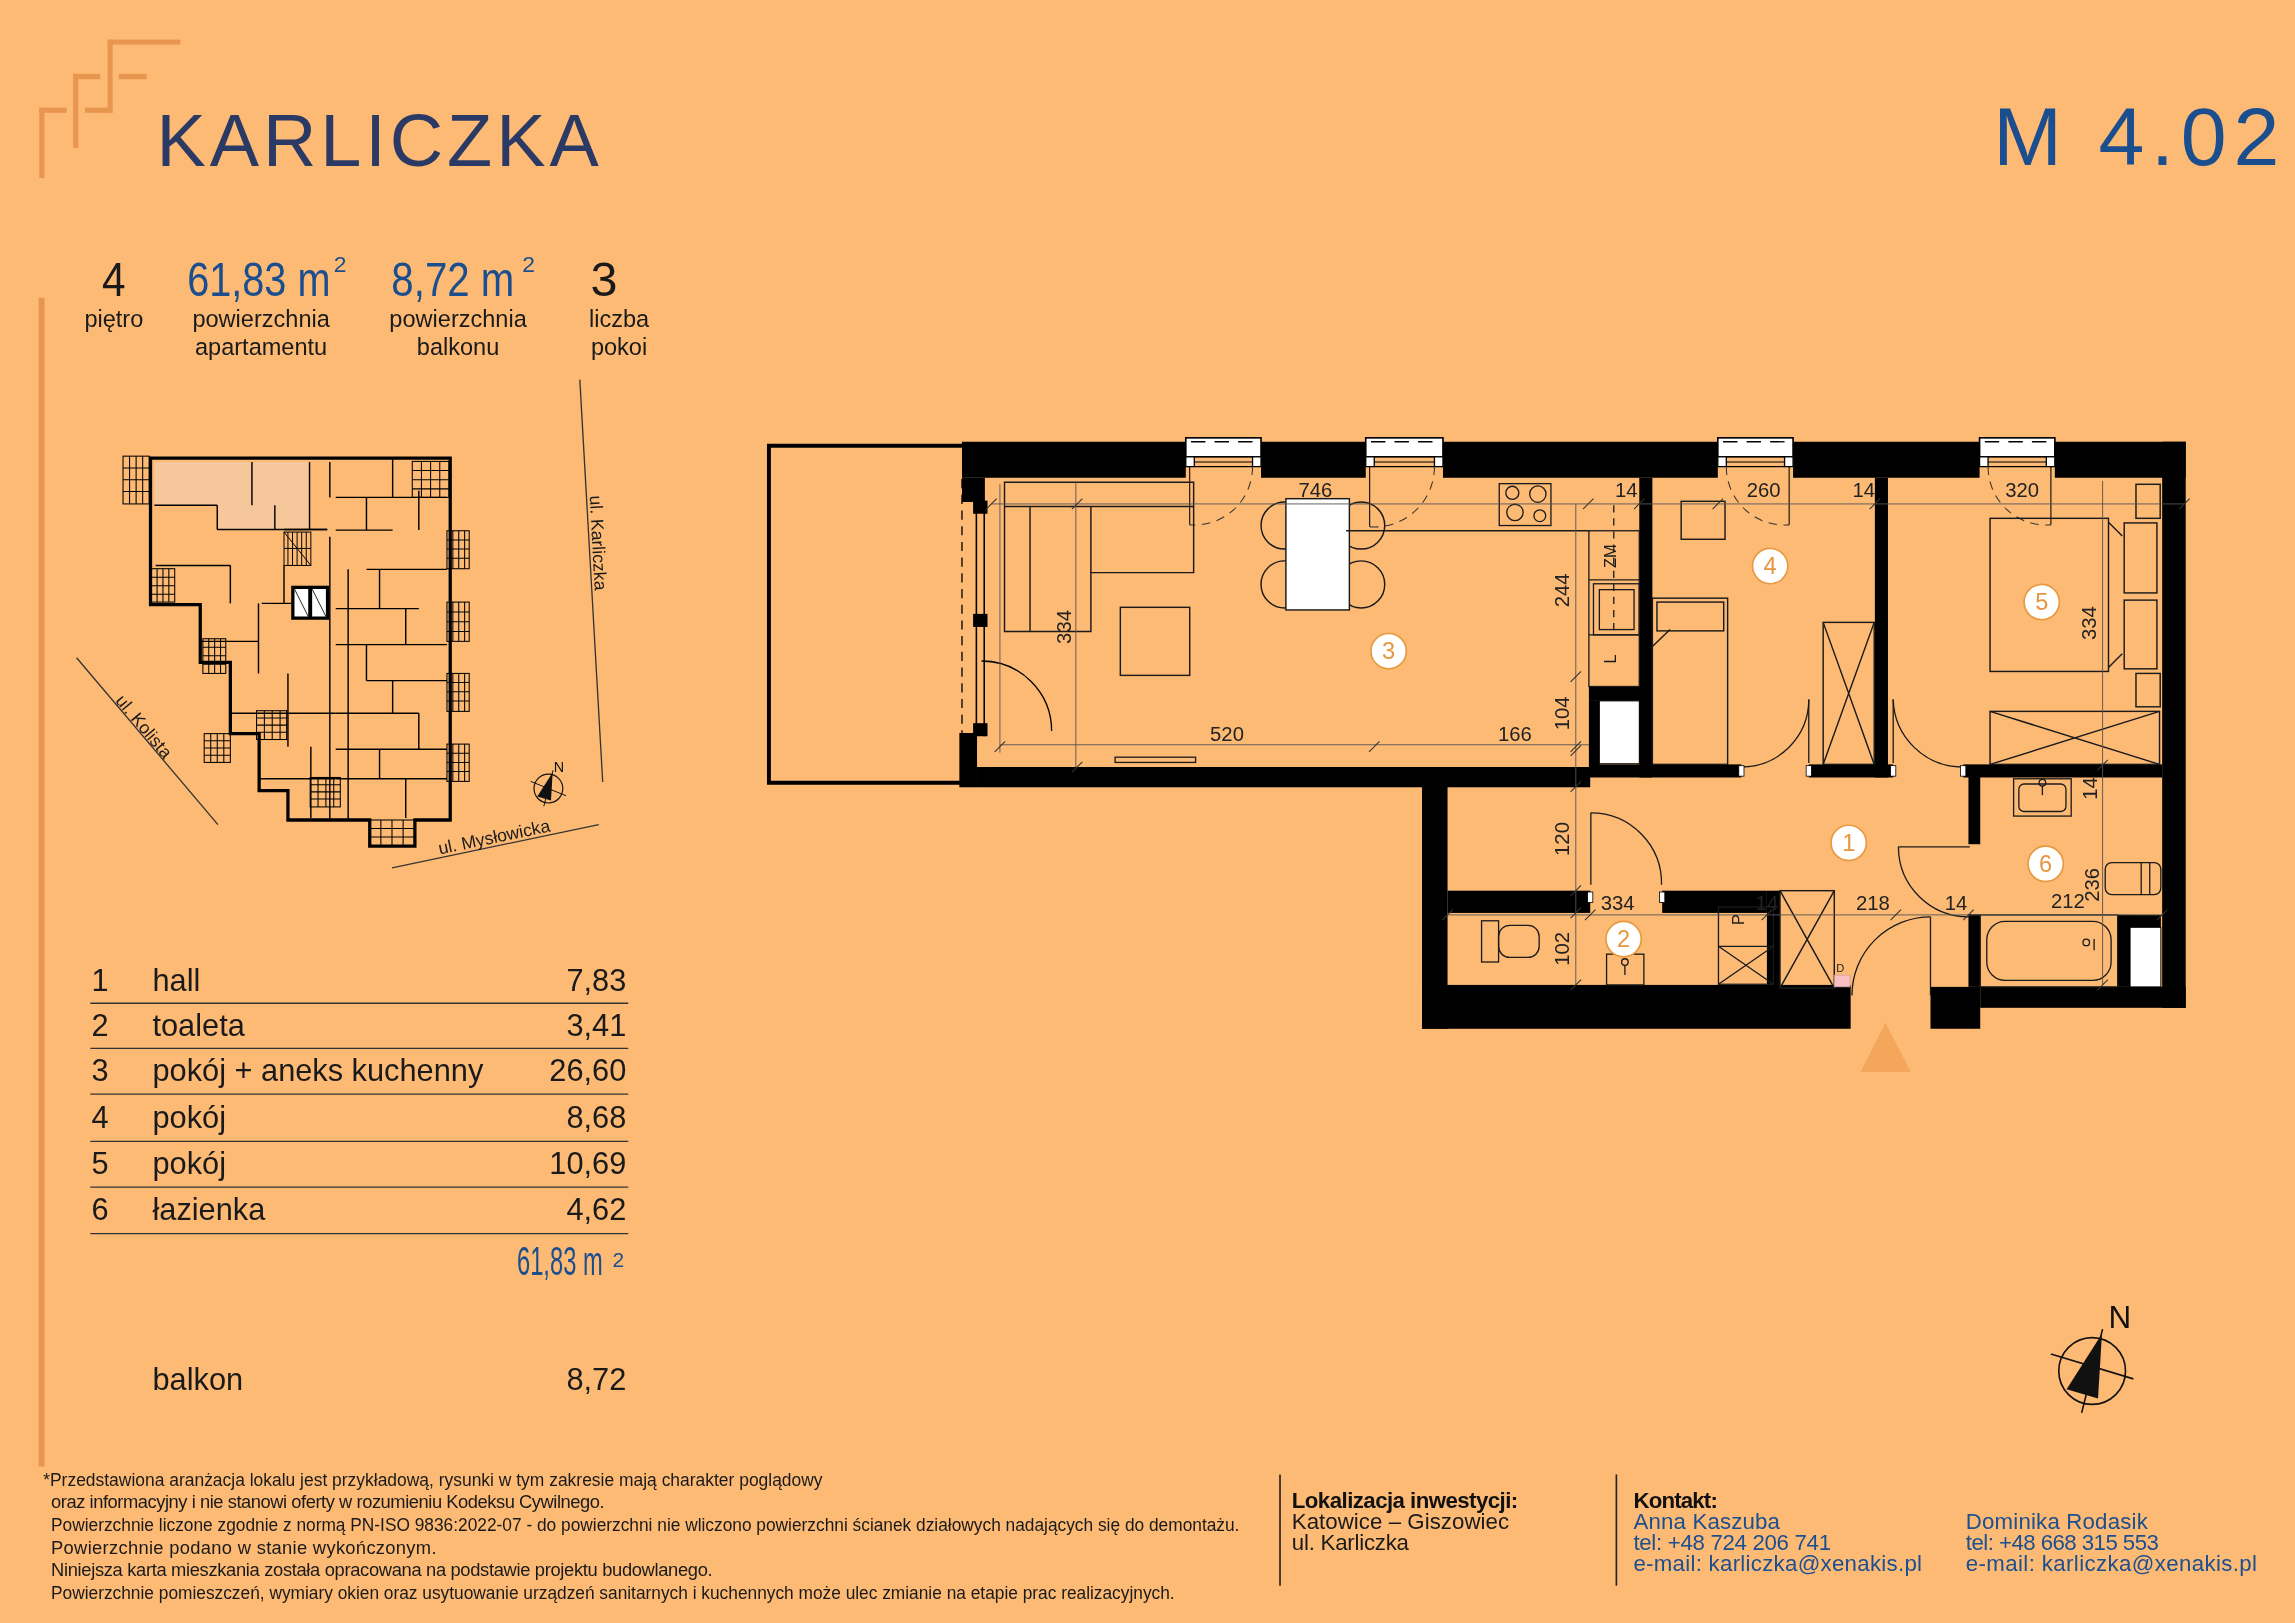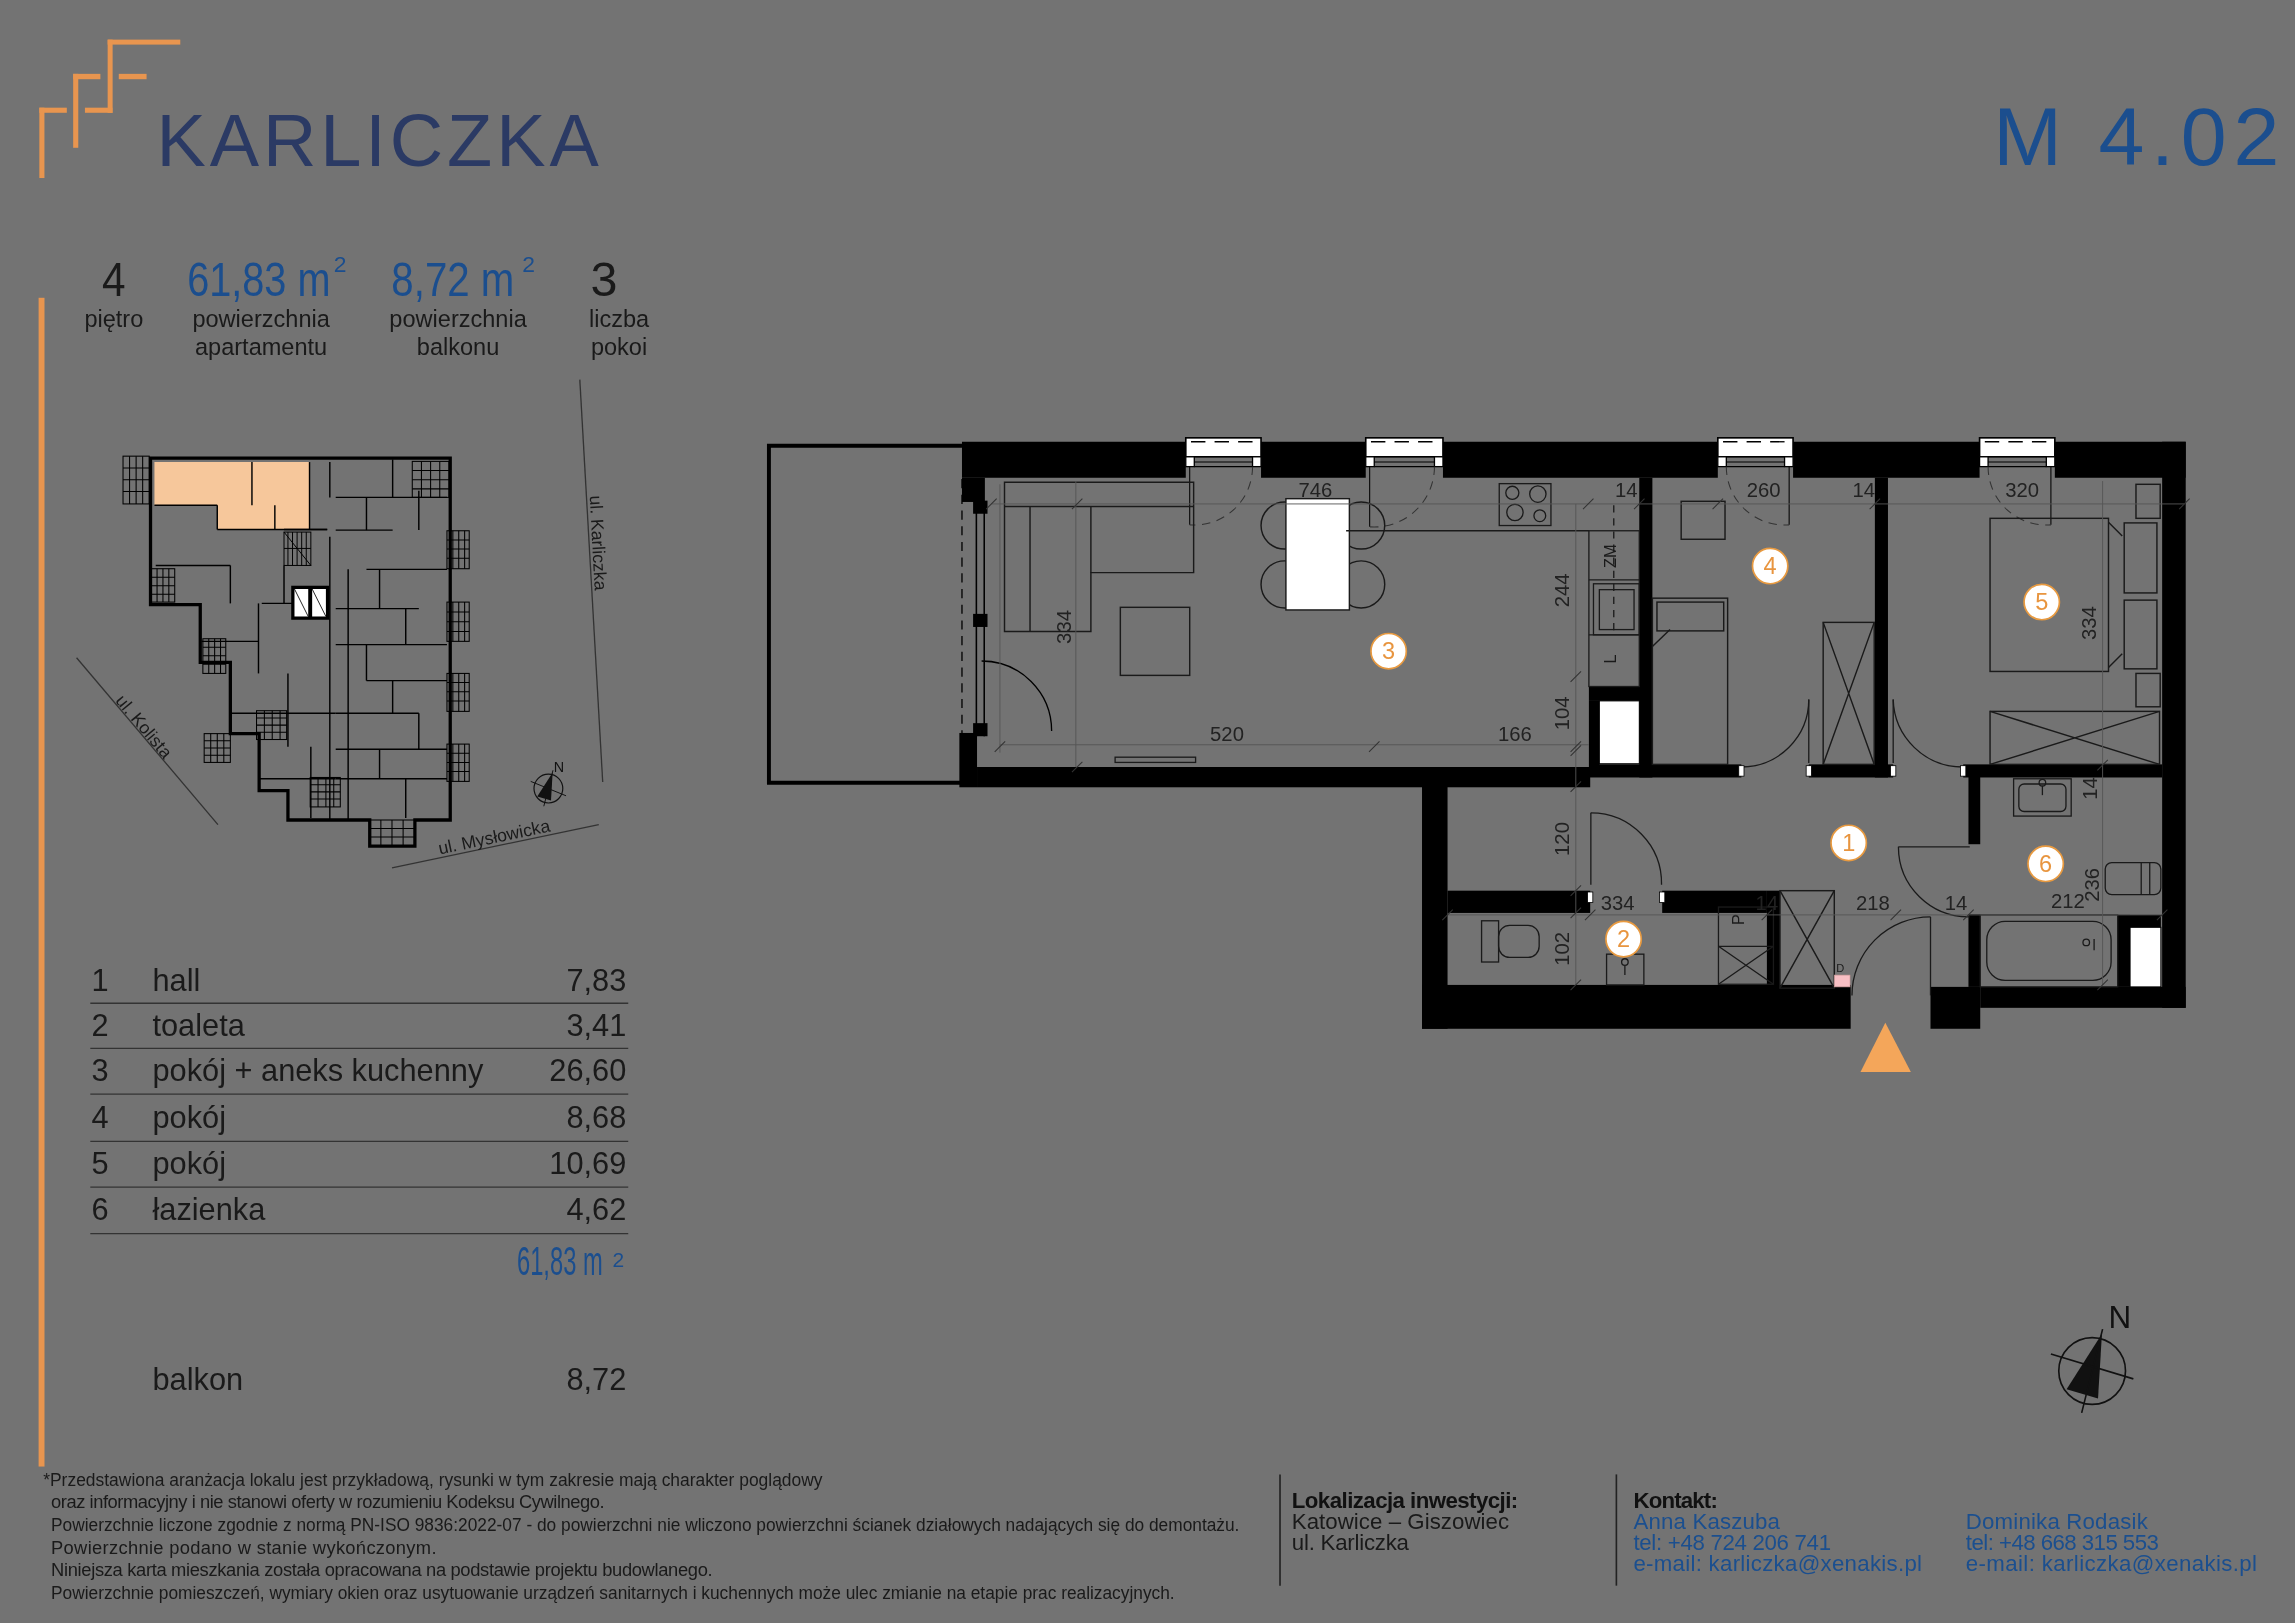--- a/index.html
+++ b/index.html
@@ -1,16 +1,16 @@
 <!DOCTYPE html>
 <html style="font-size:10.5px"><head>
 <meta charset="utf-8">
 <style>
   html,body{margin:0;padding:0;background:#ffffff;}
-  #page{position:relative;width:2295px;height:1623px;background:#737373;overflow:hidden;
+  #page{position:relative;width:2295px;height:1623px;background:#fdba74;overflow:hidden;
         font-family:"Liberation Sans", sans-serif;}
   svg{position:absolute;left:0;top:0;}
   text{font-family:"Liberation Sans", sans-serif;}
 </style>
 </head>
 <body>
 <div id="page">
 <svg width="2295" height="1623" viewBox="0 0 3507 2480">
 
 <g fill="#E8954F">

